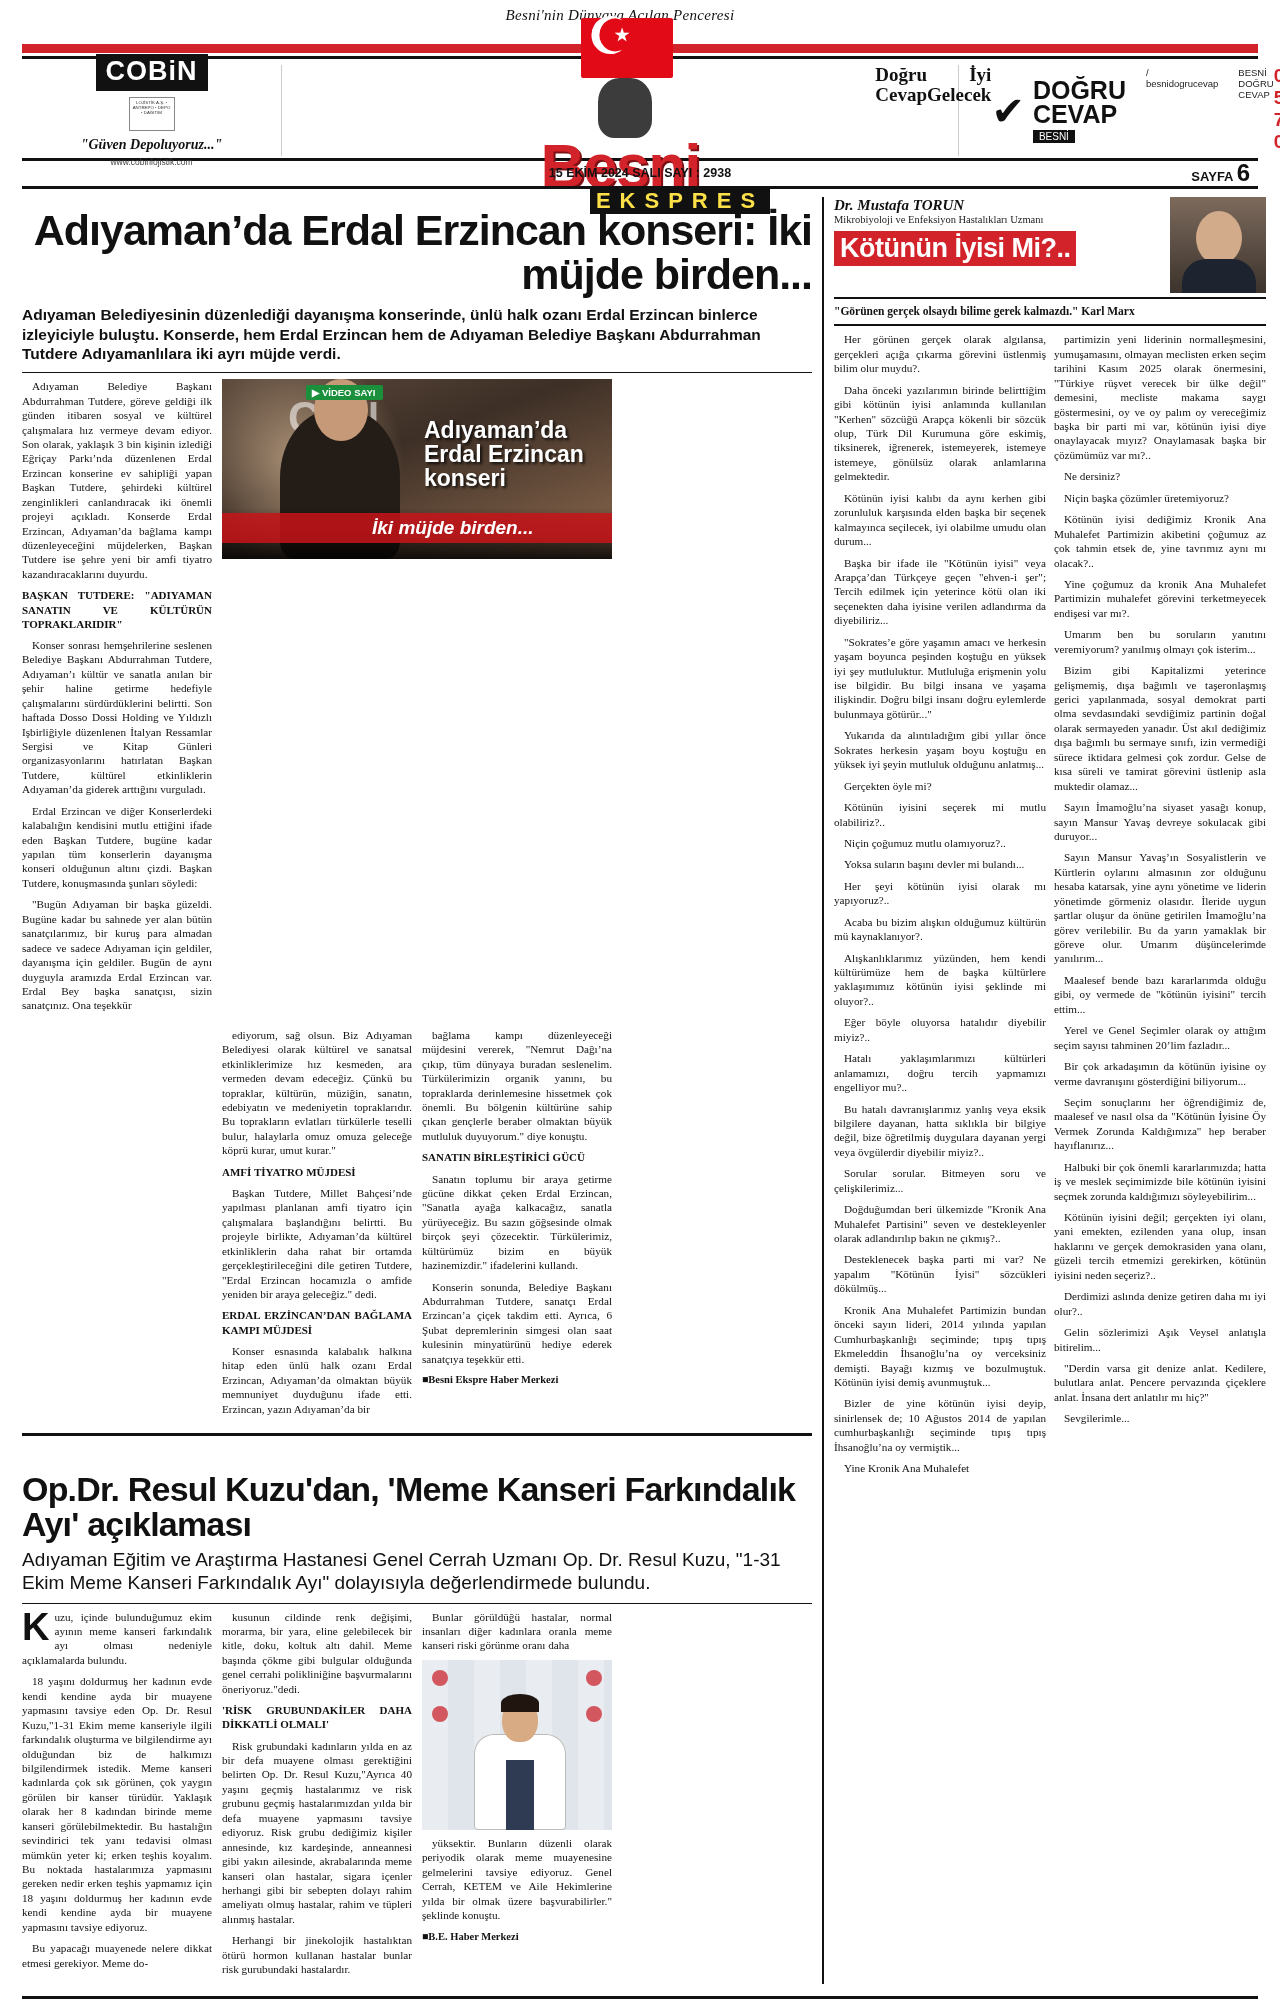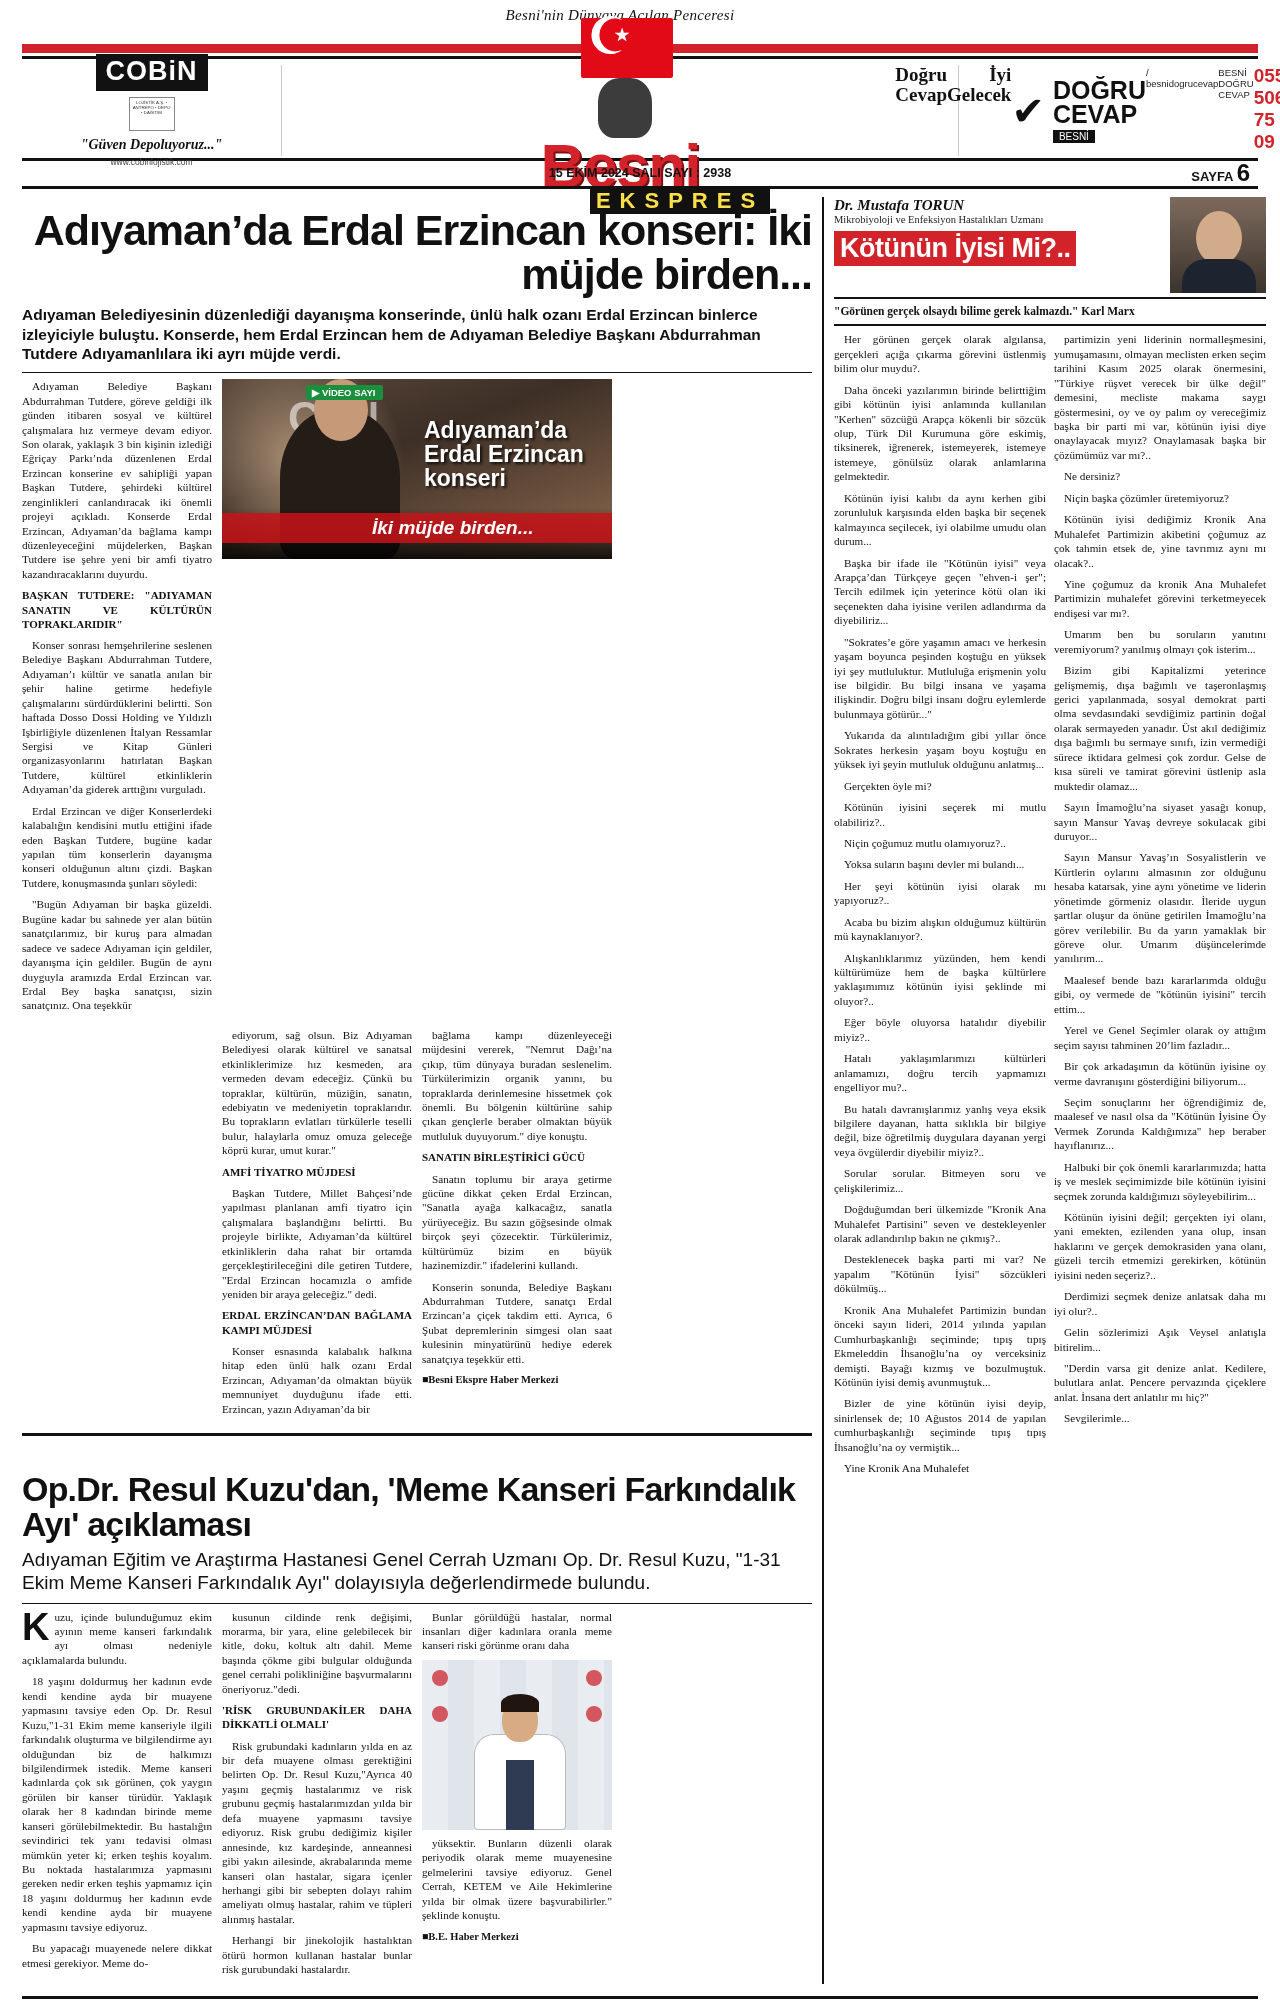--- a/index.html
+++ b/index.html
@@ -90,21 +90,21 @@
 
   .mh-right {
     width: 300px; border-left: 1px solid #ccc; padding-left: 8px;
     display: flex; flex-direction: row; justify-content: center;
   }
   .dc-top { font-family: "Liberation Serif", serif; font-weight: bold; font-size: 19px; text-align: right; line-height: 1.05; }
   .dc-row { display: flex; align-items: center; gap: 8px; margin-top: 2px; }
   .dc-check { font-size: 40px; color: #111; line-height: 1; }
   .dc-words { font-family: "Liberation Sans", sans-serif; font-weight: bold; font-size: 25px; line-height: .95; }
   .dc-badge { background: #111; color: #fff; font-size: 10px; padding: 1px 6px; display: inline-block; font-family: "Liberation Sans", sans-serif; }
-  .dc-social { font-family: "Liberation Sans", sans-serif; font-size: 9.5px; color: #222; margin-top: 2px; }
+  .dc-social { font-family: "Liberation Sans", sans-serif; font-size: 9.5px; color: #222; margin-top: 2px; margin-left: 20px; }
   .dc-phone { font-family: "Liberation Sans", sans-serif; font-weight: bold; font-size: 19px; color: #d2232a; }
   .dc-small { font-family: "Liberation Sans", sans-serif; font-size: 7.5px; color: #333; line-height: 1.25; }
 
   
   .datebar {
     display: flex; align-items: center; justify-content: center; gap: 40px;
     font-family: "Liberation Sans", sans-serif; font-weight: bold; font-size: 12.5px;
     padding: 5px 0 6px 0; border-bottom: 3px solid #111; position: relative;
   }
   .datebar .page-no { position: absolute; right: 8px; font-size: 13px; }
@@ -458,21 +458,21 @@
           <p>Umarım ben bu soruların yanıtını veremiyorum? yanılmış olmayı çok isterim...</p>
           <p>Bizim gibi Kapitalizmi yeterince gelişmemiş, dışa bağımlı ve taşeronlaşmış gerici yapılanmada, sosyal demokrat parti olma sevdasındaki sevdiğimiz partinin doğal olarak sermayeden yanadır. Üst akıl dediğimiz dışa bağımlı bu sermaye sınıfı, izin vermediği sürece iktidara gelmesi çok zordur. Gelse de kısa süreli ve tamirat görevini üstlenip asla muktedir olamaz...</p>
           <p>Sayın İmamoğlu’na siyaset yasağı konup, sayın Mansur Yavaş devreye sokulacak gibi duruyor...</p>
           <p>Sayın Mansur Yavaş’ın Sosyalistlerin ve Kürtlerin oylarını almasının zor olduğunu hesaba katarsak, yine aynı yönetime ve liderin yönetimde görmeniz olasıdır. İleride uygun şartlar oluşur da önüne getirilen İmamoğlu’na görev verilebilir. Bu da yarın yamaklak bir göreve olur. Umarım düşüncelerimde yanılırım...</p>
           <p>Maalesef bende bazı kararlarımda olduğu gibi, oy vermede de "kötünün iyisini" tercih ettim...</p>
           <p>Yerel ve Genel Seçimler olarak oy attığım seçim sayısı tahminen 20’lim fazladır...</p>
           <p>Bir çok arkadaşımın da kötünün iyisine oy verme davranışını gösterdiğini biliyorum...</p>
           <p>Seçim sonuçlarını her öğrendiğimiz de, maalesef ve nasıl olsa da "Kötünün İyisine Öy Vermek Zorunda Kaldığımıza" hep beraber hayıflanırız...</p>
           <p>Halbuki bir çok önemli kararlarımızda; hatta iş ve meslek seçimimizde bile kötünün iyisini seçmek zorunda kaldığımızı söyleyebilirim...</p>
           <p>Kötünün iyisini değil; gerçekten iyi olanı, yani emekten, ezilenden yana olup, insan haklarını ve gerçek demokrasiden yana olanı, güzeli tercih etmemizi gerekirken, kötünün iyisini neden seçeriz?..</p>
-          <p>Derdimizi seçmek denize anlatsak daha mı iyi olur?..</p>
+          <p>Derdimizi aslında denize getiren daha mı iyi olur?..</p>
           <p>Gelin sözlerimizi Aşık Veysel anlatışla bitirelim...</p>
           <p>"Derdin varsa git denize anlat. Kedilere, bulutlara anlat. Pencere pervazında çiçeklere anlat. İnsana dert anlatılır mı hiç?"</p>
           <p>Sevgilerimle...</p>
         </div>
       </div>
     </div>
   </div>
 
   <div class="ads">
 

